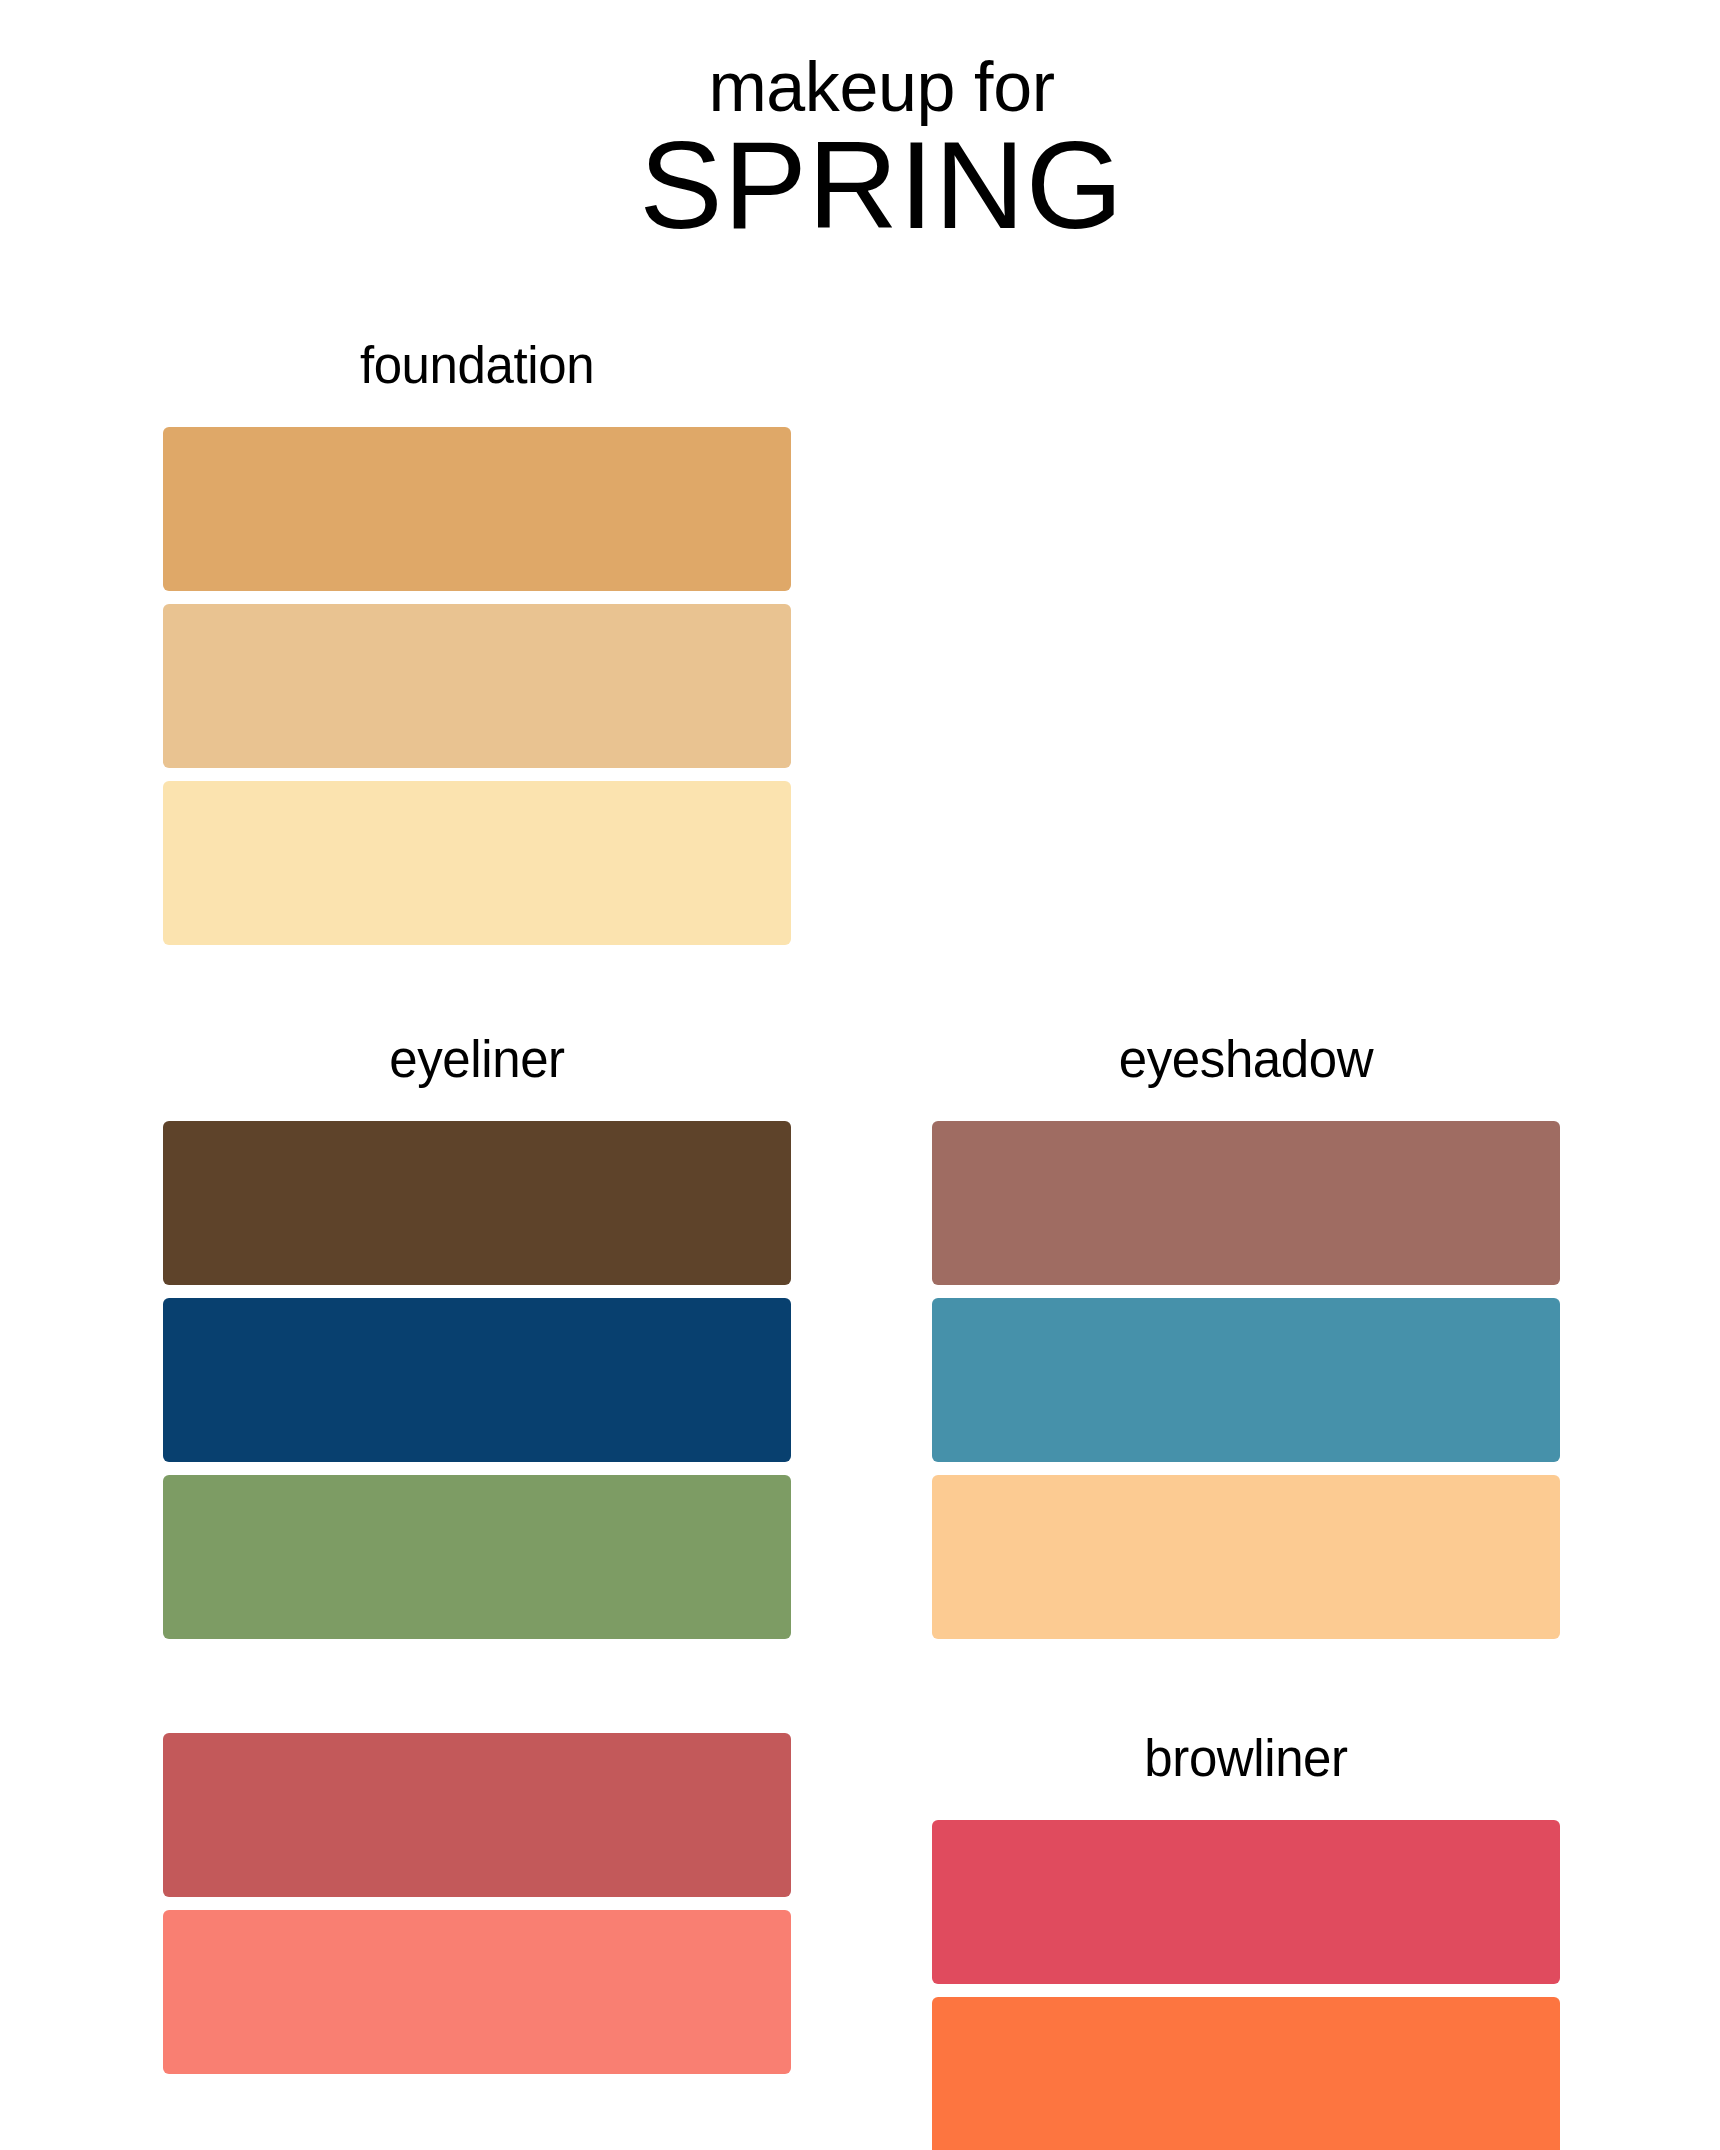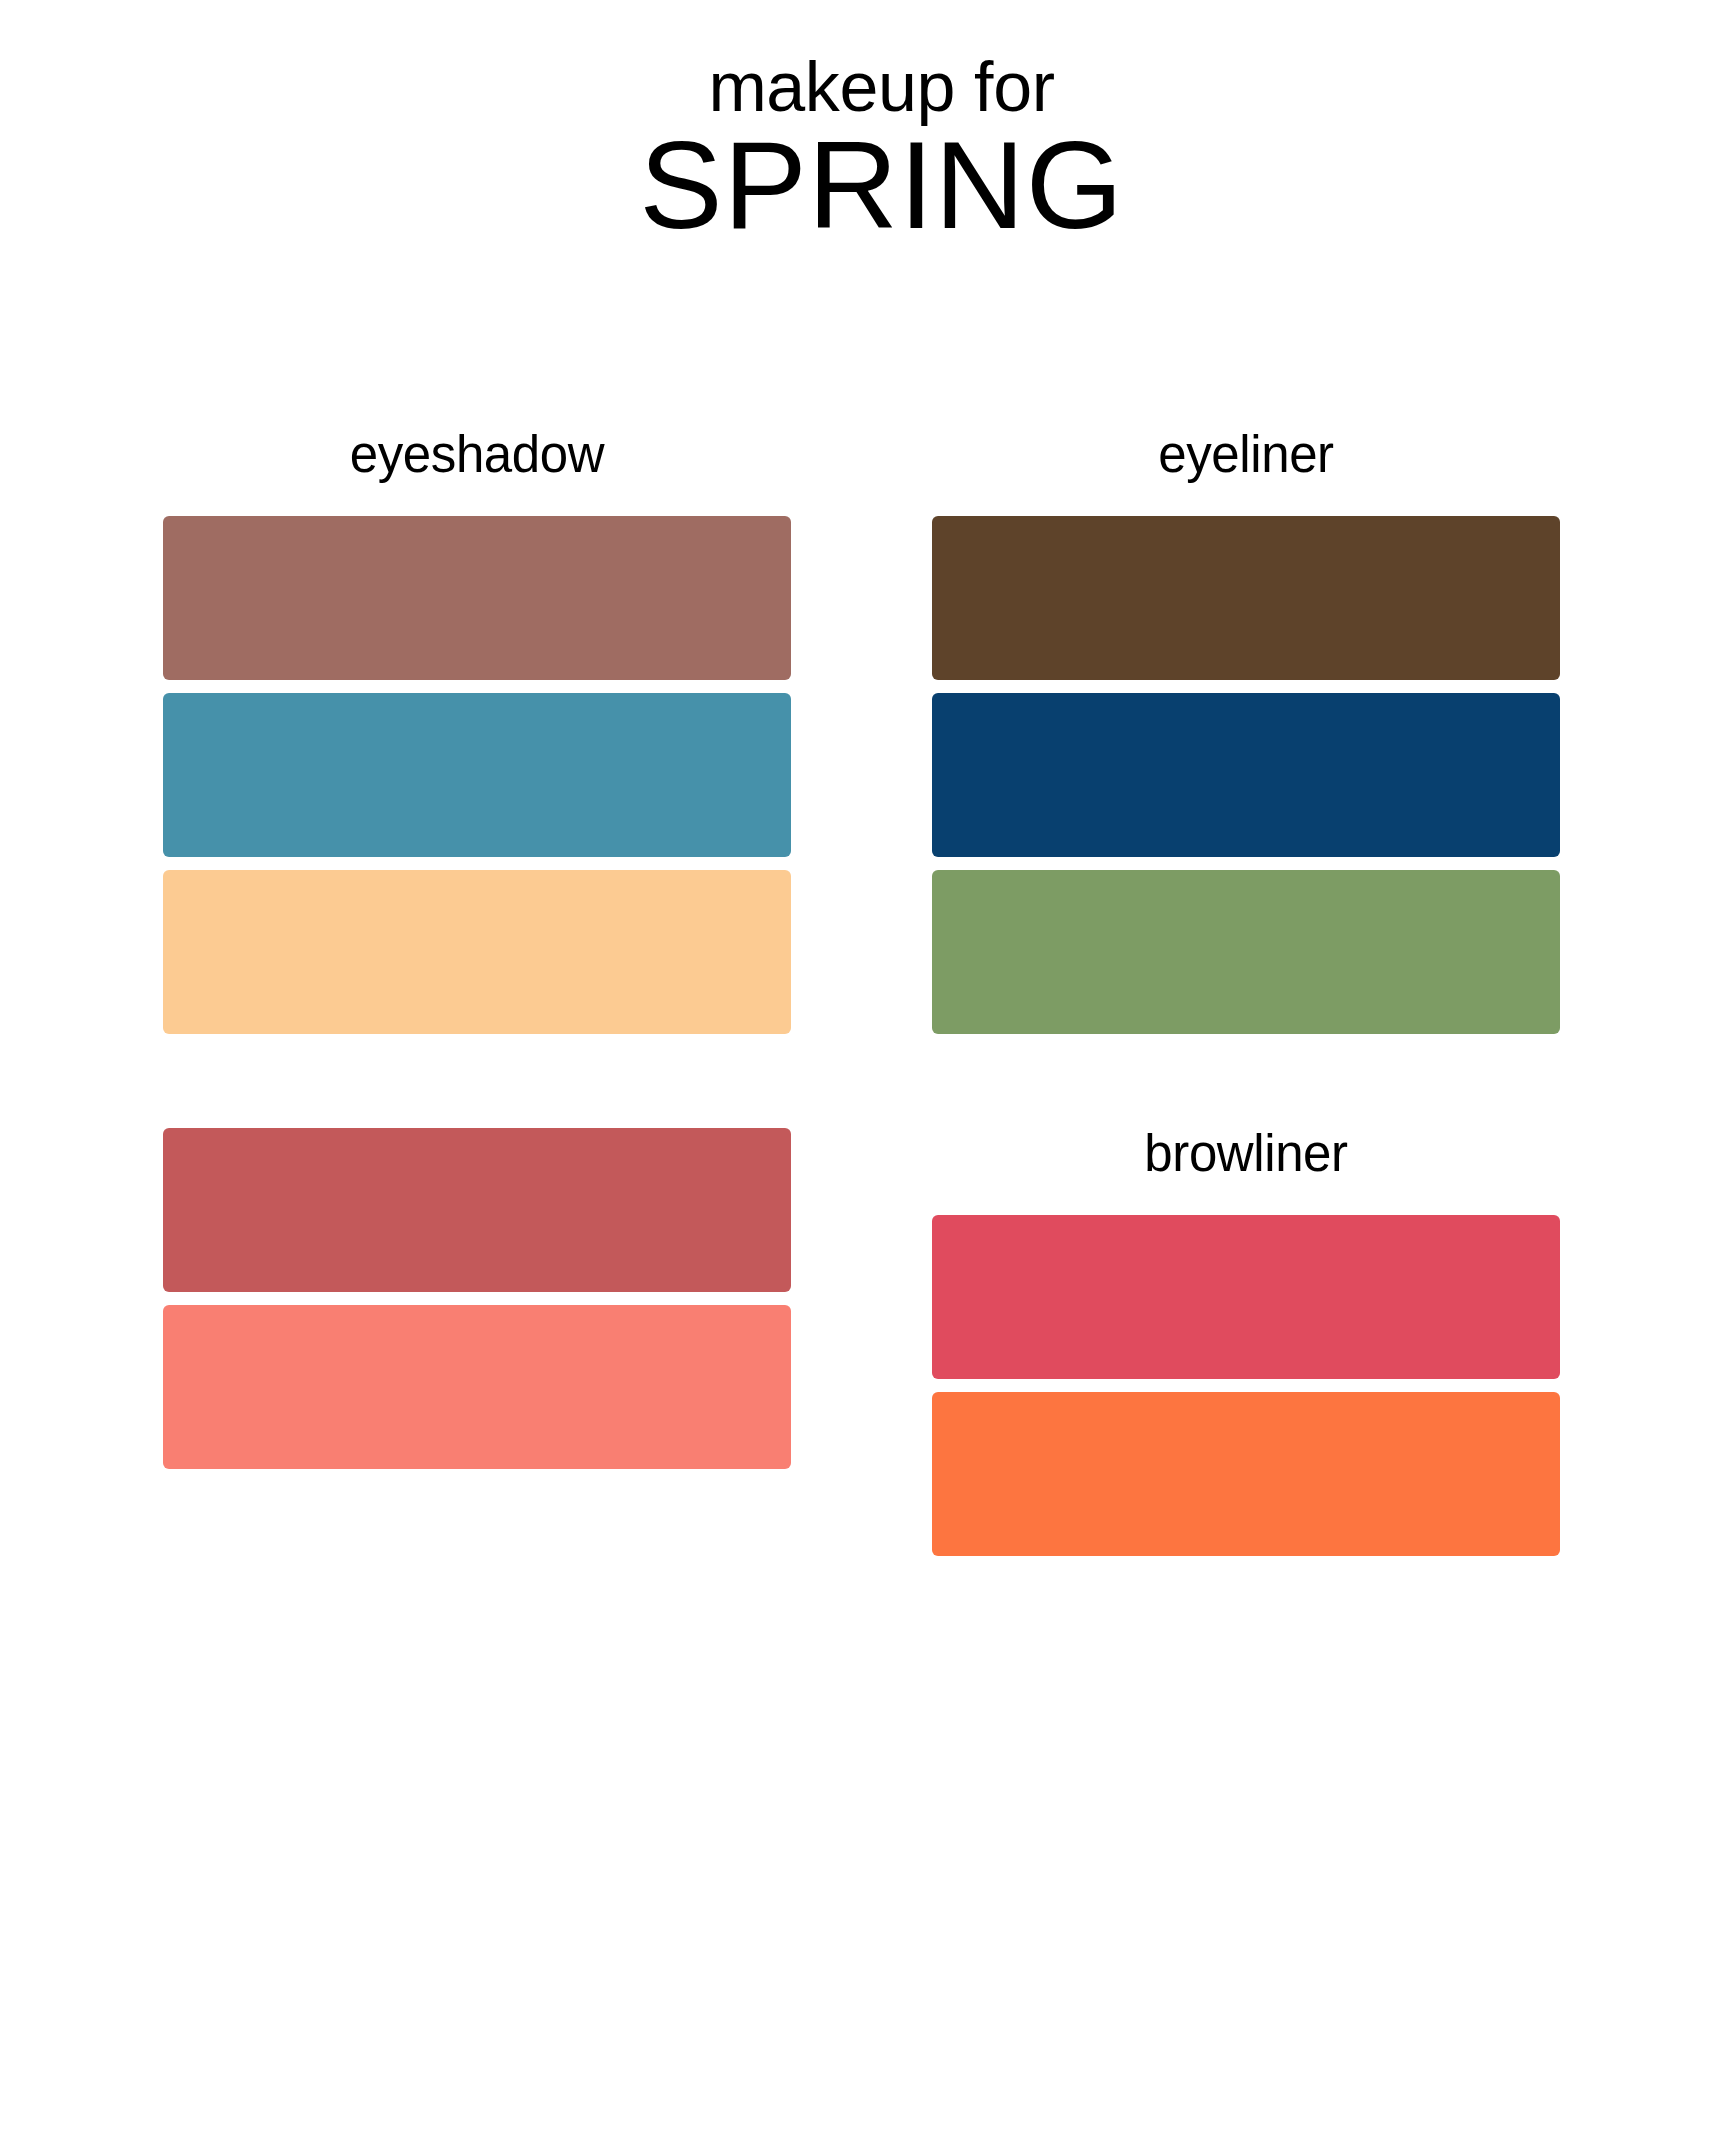--- a/index.html
+++ b/index.html
@@ -87,37 +87,45 @@
 <div class="page">
 
   <div class="title-block">
     <span class="title-line1">makeup for</span>
     <span class="title-line2">SPRING</span>
   </div>
 
   <div class="grid">
 
     <div class="grid-row row-1">
+      <div class="section">
+        <span class="section-label">foundation</span>
+        <div class="swatch-stack">
+          <div class="swatch" style="background-color: rgb(223, 168, 104);"></div>
+          <div class="swatch" style="background-color: rgb(233, 195, 145);"></div>
+          <div class="swatch" style="background-color: rgb(251, 227, 175);"></div>
+        </div>
+      </div>
     </div>
 
     <div class="grid-row row-2">
+      <div class="section">
+        <span class="section-label">eyeliner</span>
+        <div class="swatch-stack">
+          <div class="swatch" style="background-color: rgb(94, 67, 42);"></div>
+          <div class="swatch" style="background-color: rgb(8, 64, 111);"></div>
+          <div class="swatch" style="background-color: rgb(125, 156, 100);"></div>
+        </div>
+      </div>
       <div class="section">
         <span class="section-label">eyeshadow</span>
         <div class="swatch-stack">
           <div class="swatch" style="background-color: rgb(159, 108, 98);"></div>
           <div class="swatch" style="background-color: rgb(70, 145, 170);"></div>
           <div class="swatch" style="background-color: rgb(252, 203, 146);"></div>
-        </div>
-      </div>
-      <div class="section">
-        <span class="section-label">eyeliner</span>
-        <div class="swatch-stack">
-          <div class="swatch" style="background-color: rgb(94, 67, 42);"></div>
-          <div class="swatch" style="background-color: rgb(8, 64, 111);"></div>
-          <div class="swatch" style="background-color: rgb(125, 156, 100);"></div>
         </div>
       </div>
     </div>
 
     <div class="grid-row row-3">
       <div class="section">
         <div class="swatch-stack">
           <div class="swatch" style="background-color: rgb(195, 89, 90);"></div>
           <div class="swatch" style="background-color: rgb(249, 127, 114);"></div>
 

